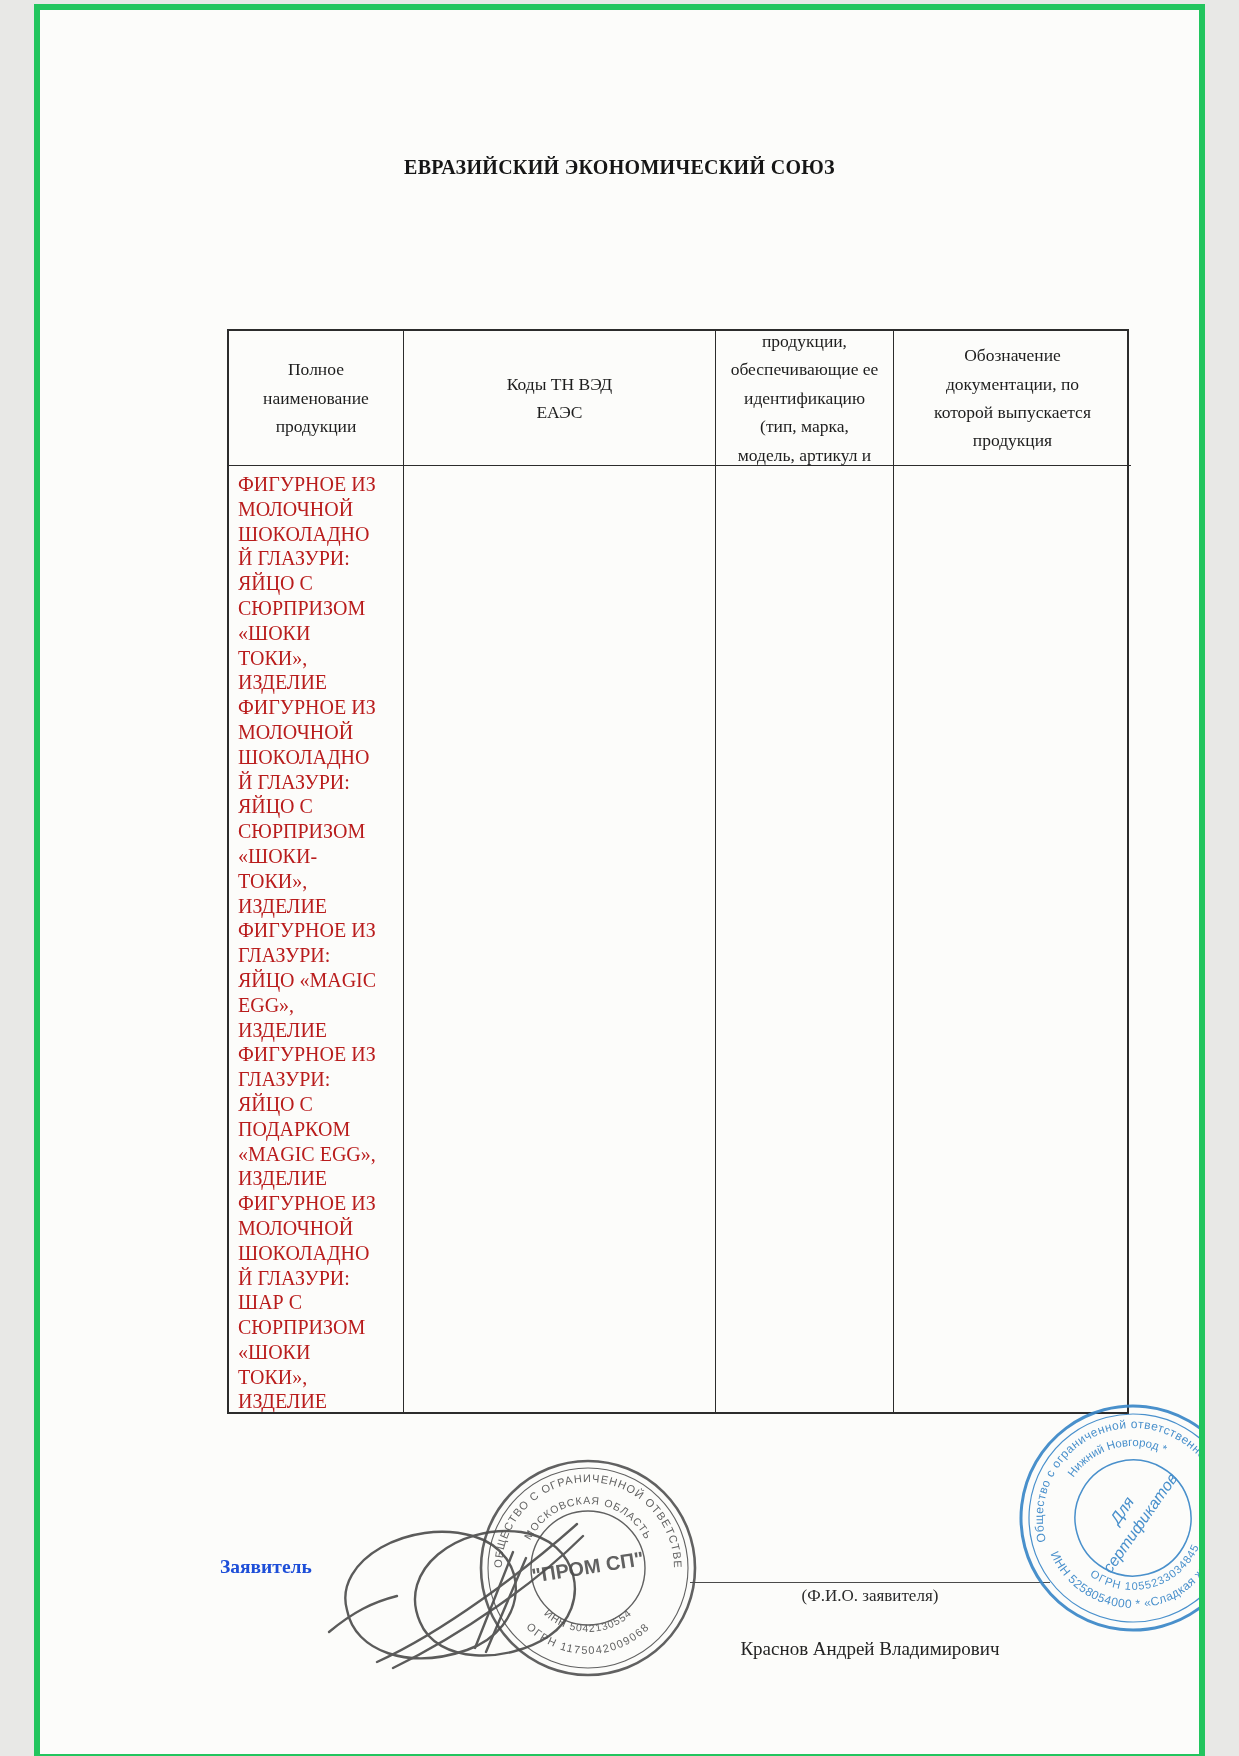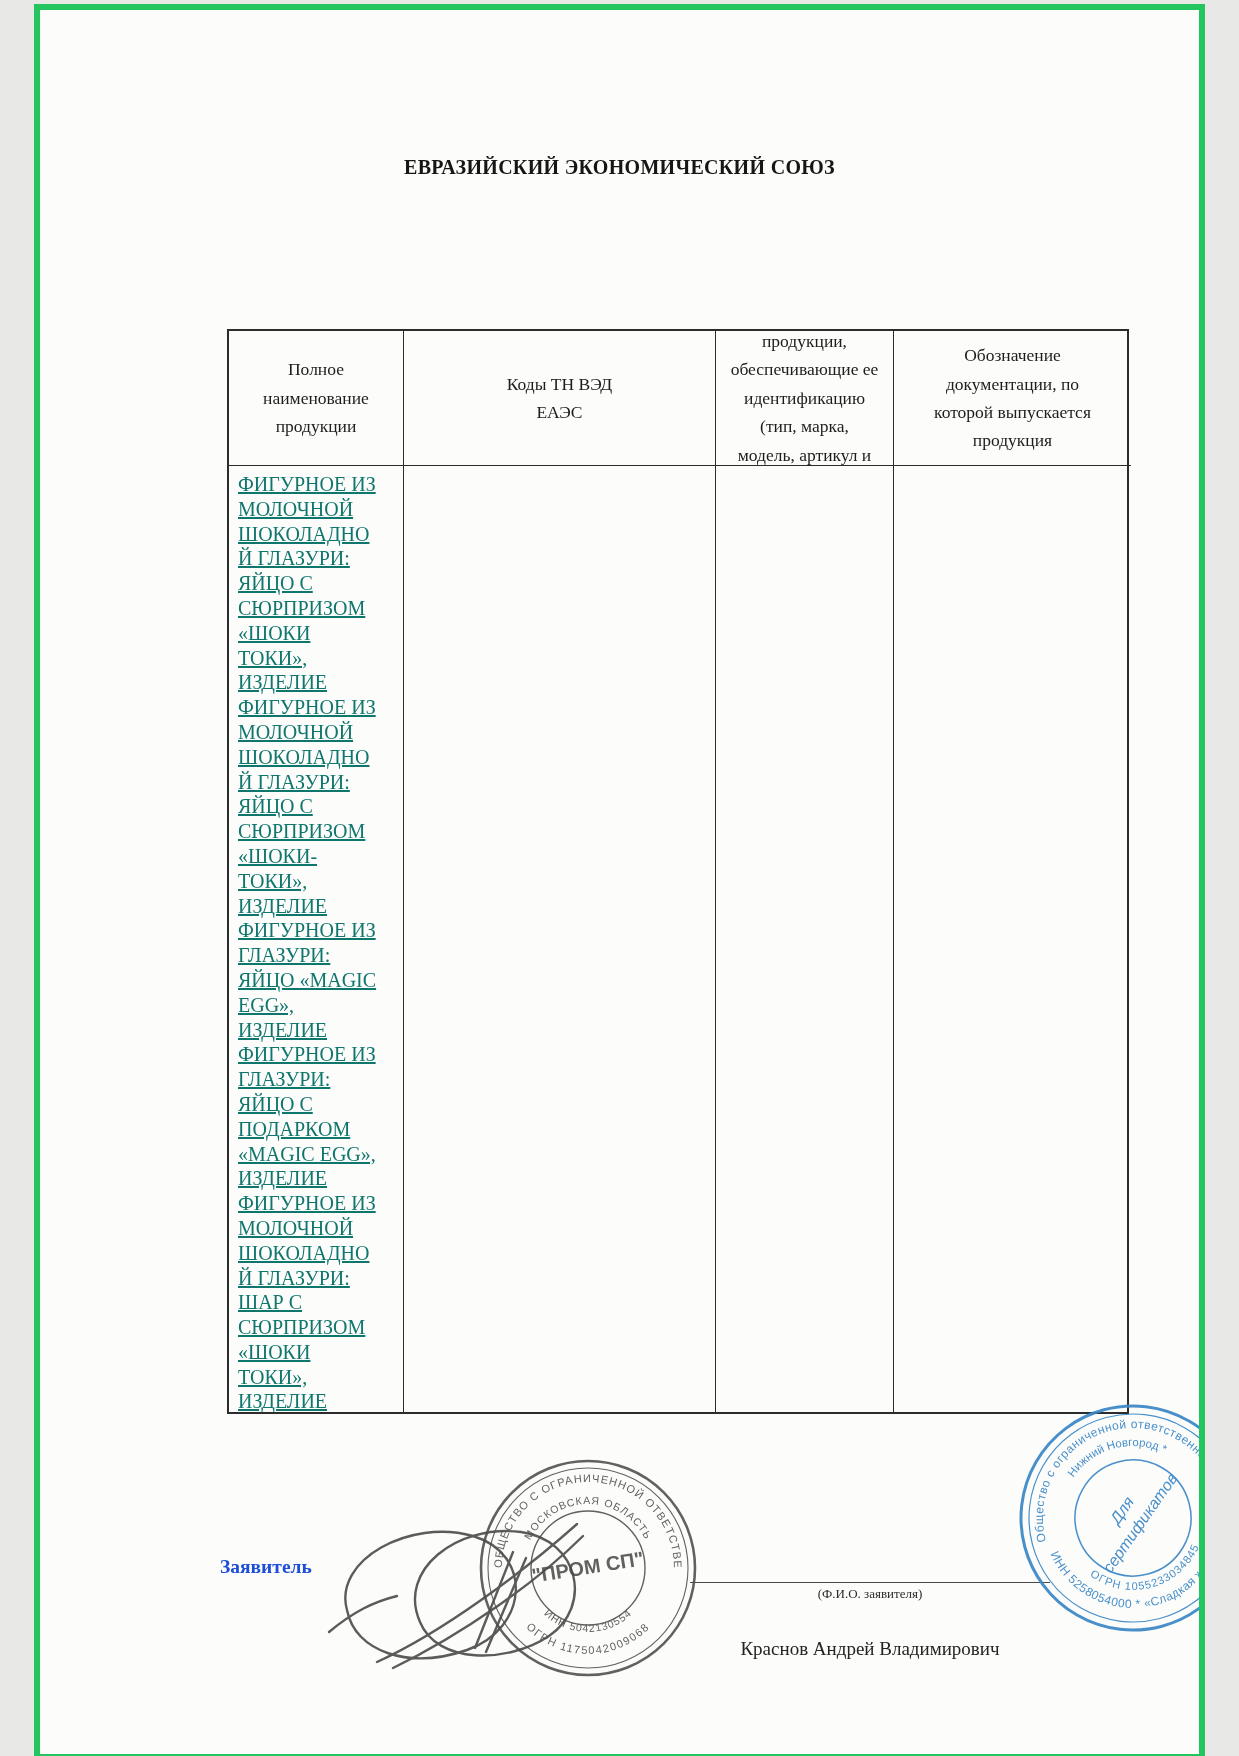--- a/index.html
+++ b/index.html
@@ -44,40 +44,39 @@
     display:flex;align-items:center;justify-content:center;
     text-align:center;
     font-size:17.5px;line-height:1.62;
     white-space:pre-line;
     padding:4px 10px;
   }
   .bcell{padding:6px 4px 0 9px;}
   .product-lines{
     font-size:20px;line-height:24.8px;
     white-space:pre-line;
-    color:#0f766e;
-    text-decoration:underline;
+    color:#b91c1c;
   }
   
   .applicant-label{
     position:absolute;left:180px;top:1546px;
     font-weight:bold;font-size:19.5px;color:#1d4ed8;
   }
   .fio-line{
     position:absolute;left:650px;top:1572px;width:360px;
     border-top:1.6px solid #4a4a4a;
   }
   .fio-name{
     position:absolute;left:650px;top:1628px;width:360px;
     text-align:center;font-size:19px;color:#242424;
     white-space:nowrap;
   }
   .fio-caption{
     position:absolute;left:650px;top:1576px;width:360px;
-    text-align:center;font-size:13px;color:#2b2b2b;
+    text-align:center;font-size:17px;color:#2b2b2b;
   }
   .sig-svg{position:absolute;left:285px;top:1500px;}
   .seal-black{position:absolute;left:436px;top:1446px;opacity:.88;}
   .seal-blue{position:absolute;left:975px;top:1390px;opacity:.92;}
   .seal-black text{font-family:"Liberation Sans","DejaVu Sans",sans-serif;}
   .seal-blue text{font-family:"Liberation Sans","DejaVu Sans",sans-serif;}
 </style>
 </head>
 <body>
 

